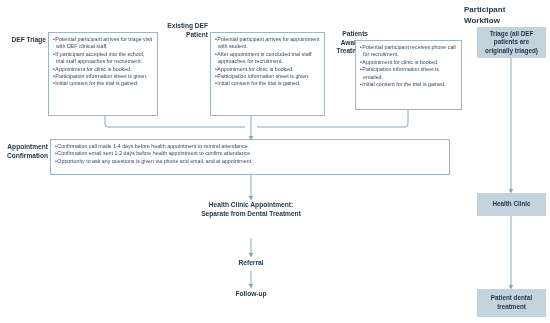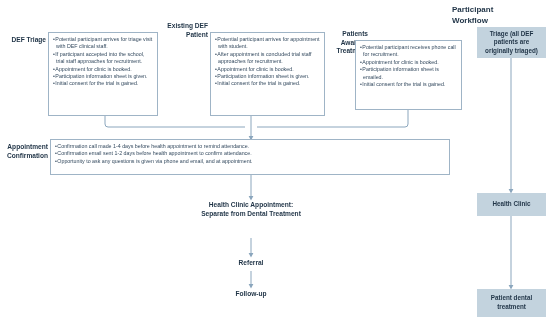--- a/index.html
+++ b/index.html
@@ -156,21 +156,21 @@
       <li>Opportunity to ask any questions is given via phone and email, and at appointment.</li>
     </ul>
   </div>
 
   <div class="plain-node" style="left:196px; top:200px; width:110px;">Health Clinic Appointment: Separate from Dental Treatment</div>
 
   <div class="plain-node" style="left:216px; top:258px; width:70px;">Referral</div>
 
   <div class="plain-node" style="left:216px; top:289px; width:70px;">Follow-up</div>
 
-  <div class="side-title" style="left:452px; top:4px; width:76px;">Participant Workflow</div>
+  <div class="side-title" style="left:464px; top:4px; width:76px;">Participant Workflow</div>
 
   <div class="side-box" style="left:477px; top:27px; width:69px; height:31px;">Triage (all DEF patients are originally triaged)</div>
 
   <div class="side-box" style="left:477px; top:193px; width:69px; height:23px;">Health Clinic</div>
 
   <div class="side-box" style="left:477px; top:289px; width:69px; height:28px;">Patient dental treatment</div>
 
 </div>
 
 </body></html>

